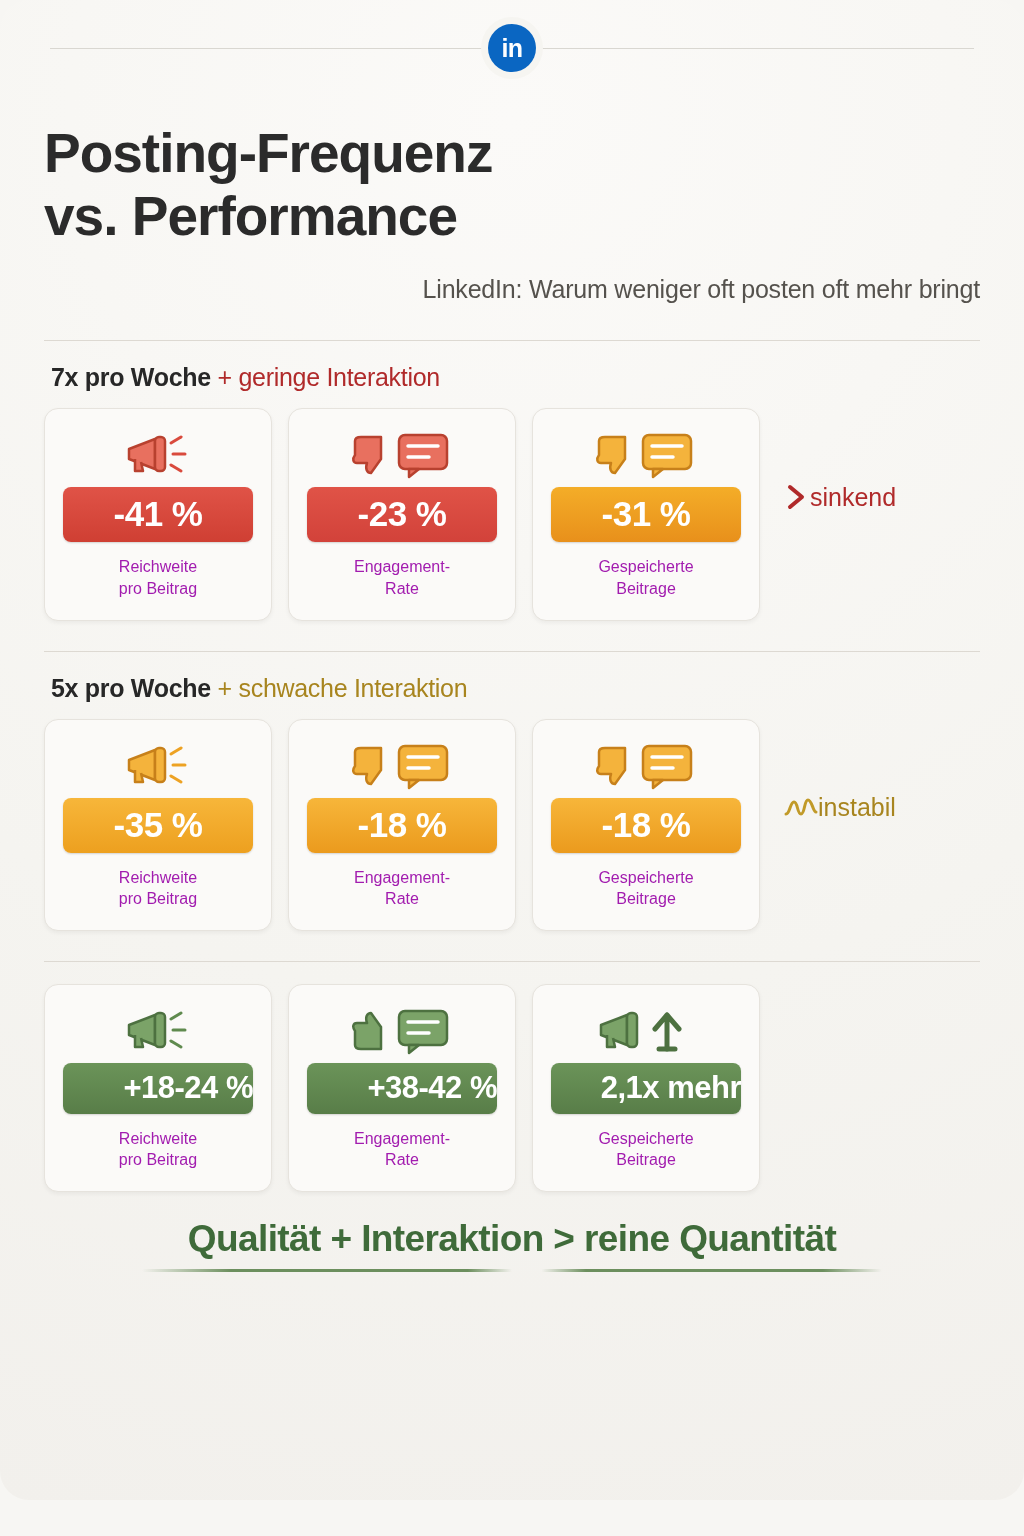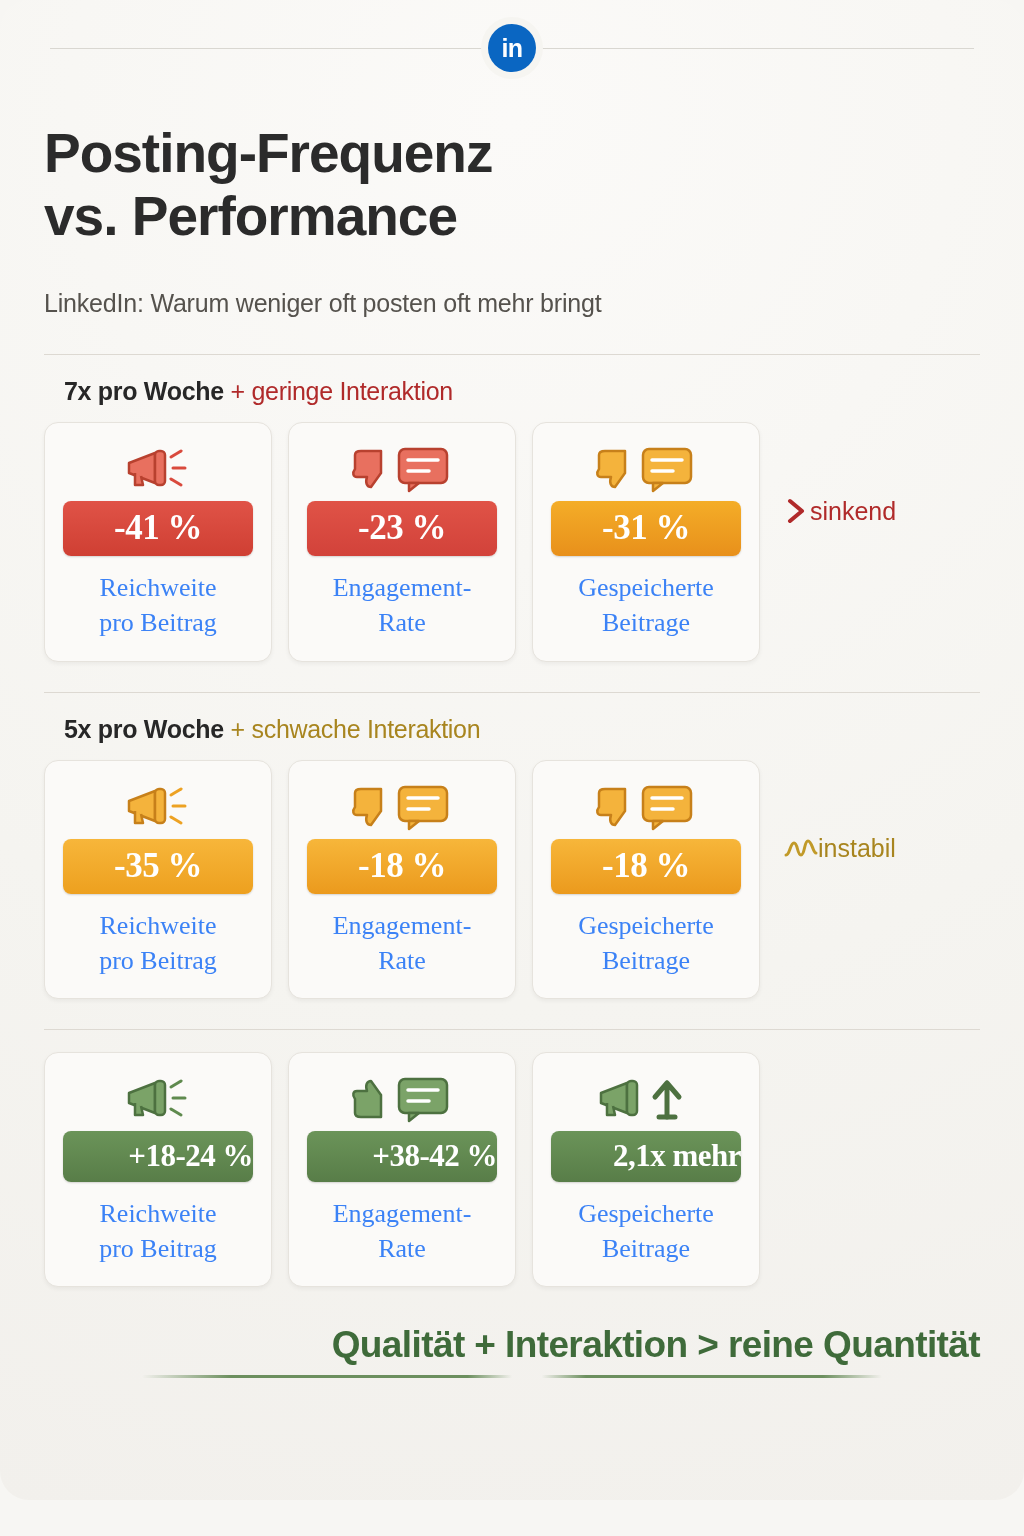--- a/index.html
+++ b/index.html
@@ -59,41 +59,41 @@
   }
   h1.title {
     margin: 26px 0 0;
     font-size: 55px;
     line-height: 1.14;
     font-weight: bold;
     letter-spacing: -1px;
     color: #2b2b2b;
   }
   .subtitle {
-    margin-top: 42px;
-    text-align: left;
+    margin-top: 28px;
+    text-align: right;
     font-size: 25px;
     color: #55524d;
     letter-spacing: -0.2px;
   }
 
   .divider {
     height: 1px;
     background: #ddd9d2;
     margin: 36px 0 0;
   }
 
   
   .group {
     padding-top: 22px;
   }
   .group-head {
     font-size: 25px;
     letter-spacing: -0.3px;
-    margin: 0 0 16px 20px;
+    margin: 0 0 16px 7px;
   }
   .group-head .freq {
     font-weight: bold;
     color: #272727;
   }
   .group-head .qual {
     font-weight: normal;
   }
 
   .cards-row {
@@ -103,21 +103,20 @@
   }
   .card {
     width: 228px;
     background: #fbfaf8;
     border: 1px solid #e6e3dd;
     border-radius: 14px;
     box-shadow: 0 2px 4px rgba(0,0,0,0.05);
     padding: 16px 12px 20px;
     box-sizing: border-box;
     text-align: center;
-    font-family: Liberation Serif, serif;
   }
   .icon-area {
     height: 58px;
     display: flex;
     align-items: center;
     justify-content: center;
     gap: 4px;
   }
   .value-pill {
     margin: 4px 6px 0;
@@ -129,39 +128,39 @@
     padding: 9px 0 11px;
     line-height: 1;
     box-shadow: 0 1px 2px rgba(0,0,0,0.16);
   }
   .value-pill.small {
     font-size: 31px;
     text-align: right;
   }
   .card-label {
     margin-top: 14px;
-    font-size: 26px;
+    font-size: 16px;
     line-height: 1.35;
-    color: #3b82f6;
+    color: #a21caf;
   }
   .trend {
     display: flex;
     align-items: center;
     gap: 0;
     font-size: 25px;
     padding-top: 74px;
     padding-left: 8px;
     white-space: nowrap;
   }
   .trend svg { display: block; }
 
   
   .footer {
-    margin-top: 37px;
-    text-align: right;
+    margin-top: 26px;
+    text-align: center;
   }
   .footer-text {
     display: inline-block;
     font-size: 37px;
     font-weight: bold;
     color: #3f6b3a;
     letter-spacing: -0.6px;
   }
   .footer-underline {
     margin: 9px auto 0;

